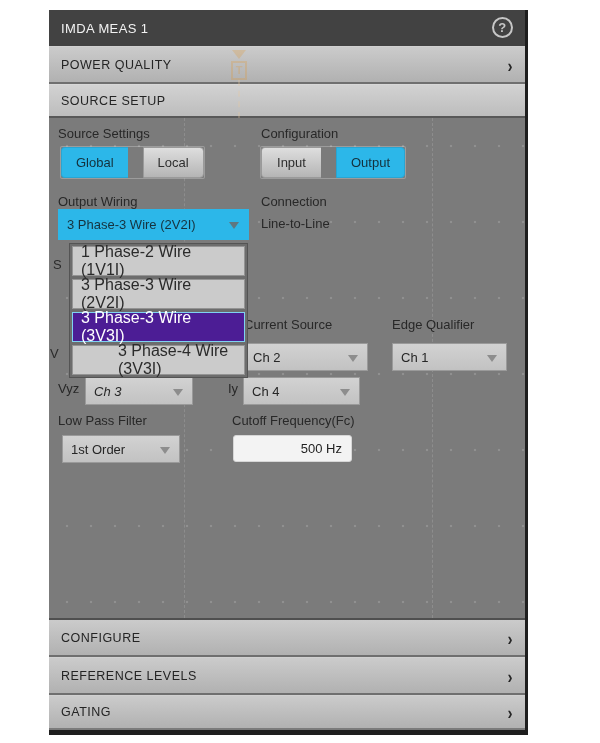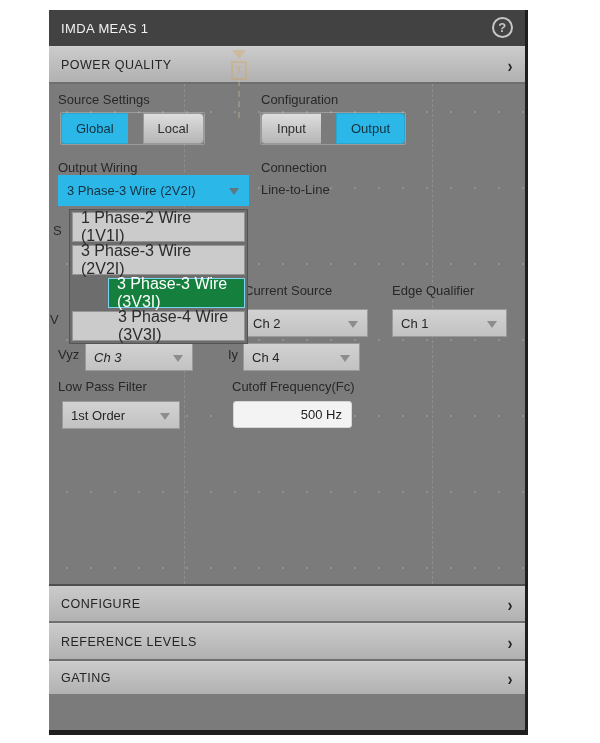--- a/index.html
+++ b/index.html
@@ -75,21 +75,21 @@
   
   .opts {
     position:absolute; left:20px; top:125px; width:179px; z-index:5;
     background:#6d6d6d; border:1px solid #545454; padding:2px;
   }
   .opt {
     height:30px; margin-bottom:3px; background:#cbcbcb; border:1px solid #949494;
     color:#2b2b2b; font-size:16px; display:flex; align-items:center; padding:0 8px;
   }
   .opt:last-child { margin-bottom:0;padding-left:45px; }
-  .opt.hl { background:#15803d; border-color:#7fd2f2; color:#ffffff;margin-left:36px; }
+  .opt.hl { background:#4c1d95; border-color:#7fd2f2; color:#ffffff; }
   
   .numbox {
     position:absolute; height:27px; background:#f3f3f3; border:1px solid #d6d6d6; border-radius:3px;
     color:#1e1e1e; font-size:13px; display:flex; align-items:center; justify-content:flex-end; padding:0 9px;
   }
 </style>
 </head>
 <body>
 
 <div class="panel">
@@ -101,20 +101,23 @@
 
   <div class="ghost-trigger">
     <div class="arrow"></div>
     <div class="tbox">T</div>
     <div class="dash"></div>
   </div>
 
   <div class="acc-row pq">
     <span>POWER QUALITY</span>
     <span class="chev">›</span>
+  </div>
+  <div class="acc-row ss">
+    <span>SOURCE SETUP</span>
   </div>
 
   <div class="content">
     <div class="grat"></div>
     <div class="vline" style="left:135px;"></div>
     <div class="vline" style="left:383px;"></div>
 
     <div class="lbl" style="left:9px; top:8px;">Source Settings</div>
     <div class="seg" style="left:12px; top:29px;">
       <div class="btn sel">Global</div>

